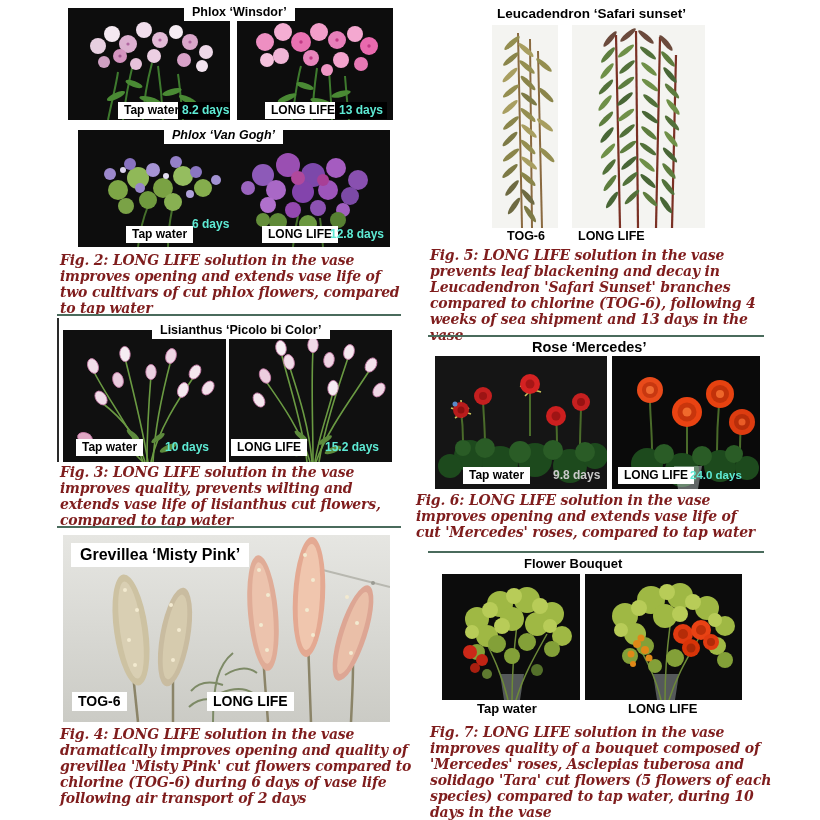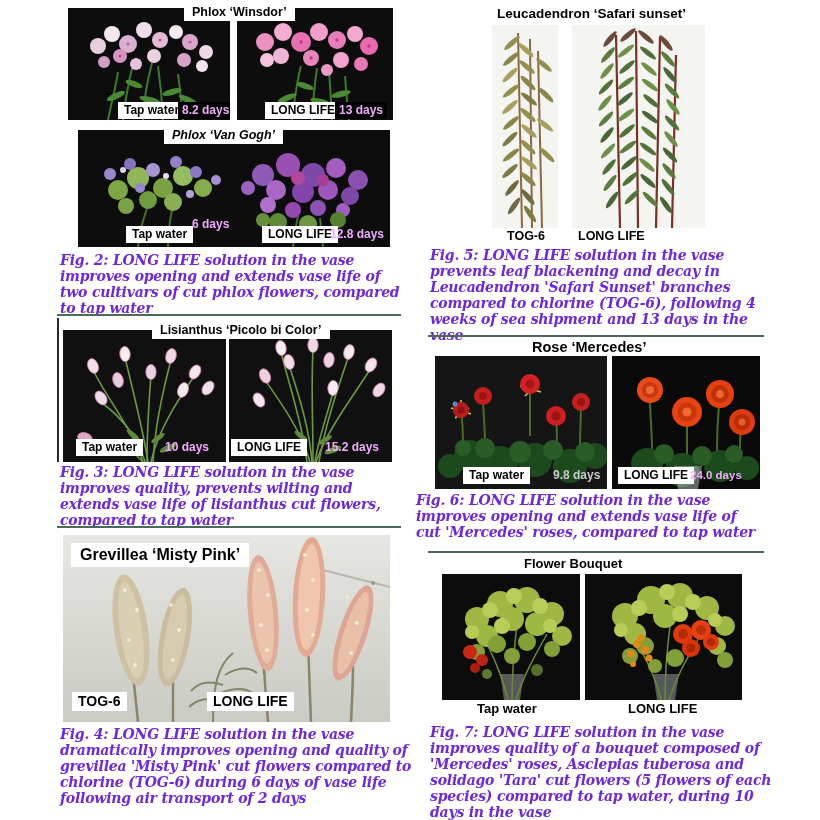--- a/index.html
+++ b/index.html
@@ -2,30 +2,30 @@
 <html><head>
 <meta charset="utf-8">
 <style>
   html,body{margin:0;padding:0;background:#ffffff;}
   .page{position:relative;width:820px;height:820px;background:#fff;overflow:hidden;
         font-family:"Liberation Sans",sans-serif;}
   .photo{position:absolute;background:#0d0d0d;overflow:hidden;}
   .photo svg{position:absolute;left:0;top:0;}
   .wbox{position:absolute;background:#ffffff;color:#000;font-weight:bold;font-size:12px;
         line-height:15px;padding:1px 6px;white-space:nowrap;z-index:3;}
-  .days{position:absolute;color:#f0abfc;font-weight:bold;font-size:12px;line-height:15px;
+  .days{position:absolute;color:#5eead4;font-weight:bold;font-size:12px;line-height:15px;
         white-space:nowrap;z-index:3;}
   .days.boxed{background:#000;padding:1px 4px;}
   .days.dim{color:#c9c9c9;}
   .ptitle{position:absolute;background:#fff;color:#000;font-weight:bold;font-size:12.5px;
         line-height:15px;padding:1px 8px;white-space:nowrap;z-index:4;}
   .freetitle{position:absolute;color:#000;font-weight:bold;font-size:13.5px;white-space:nowrap;}
   .freelabel{position:absolute;color:#000;font-weight:bold;font-size:12.5px;white-space:nowrap;}
   .caption{position:absolute;font-family:"DejaVu Serif",serif;font-style:italic;font-weight:bold;
-        font-size:14px;line-height:16px;letter-spacing:-0.2px;color:#6d28d9;}
+        font-size:14px;line-height:16px;letter-spacing:-0.2px;color:#7f1d1d;}
   .sep{position:absolute;height:2px;background:#4a6b5c;z-index:2;}
   .vline{position:absolute;width:2px;background:#2a2a2a;z-index:2;}
 </style>
 </head>
 <body>
 
 <svg width="0" height="0" style="position:absolute">
   <defs>
     <ellipse id="lf" cx="0" cy="0" rx="10" ry="2.6"></ellipse>
     <ellipse id="bud" cx="0" cy="0" rx="5.2" ry="7.6"></ellipse>

